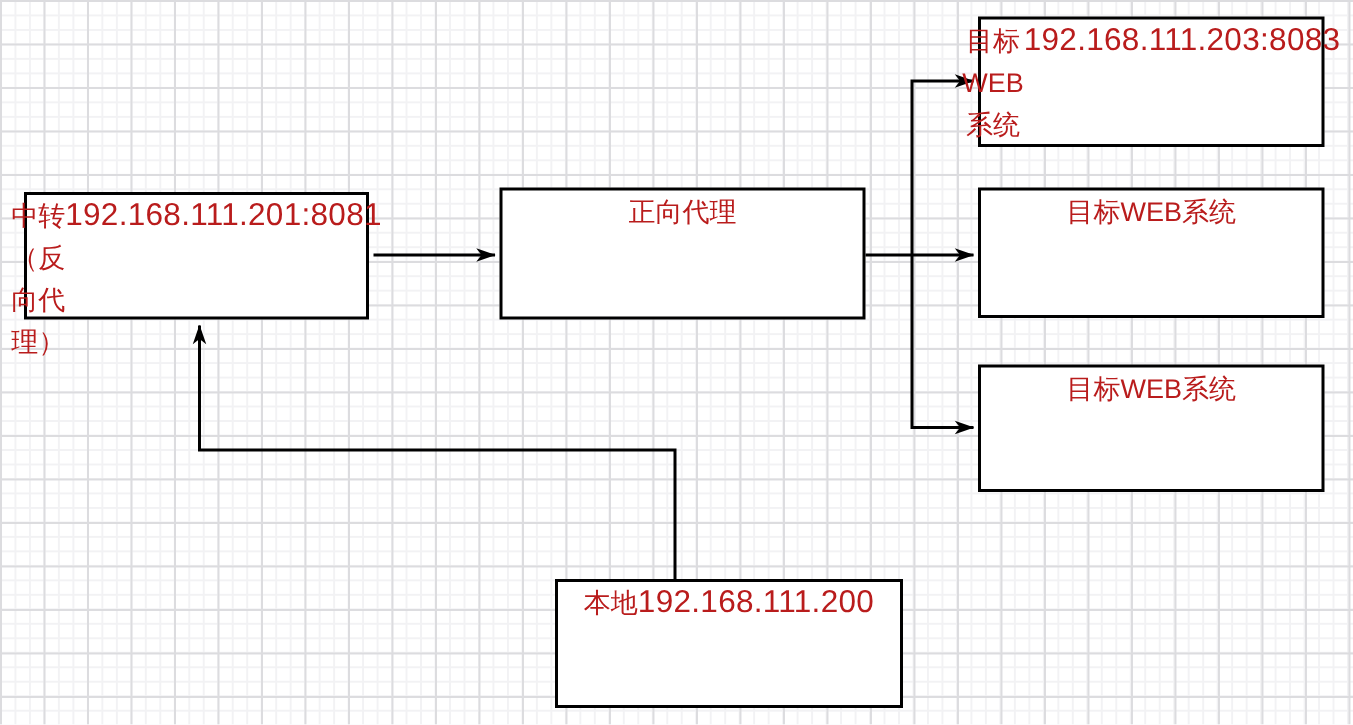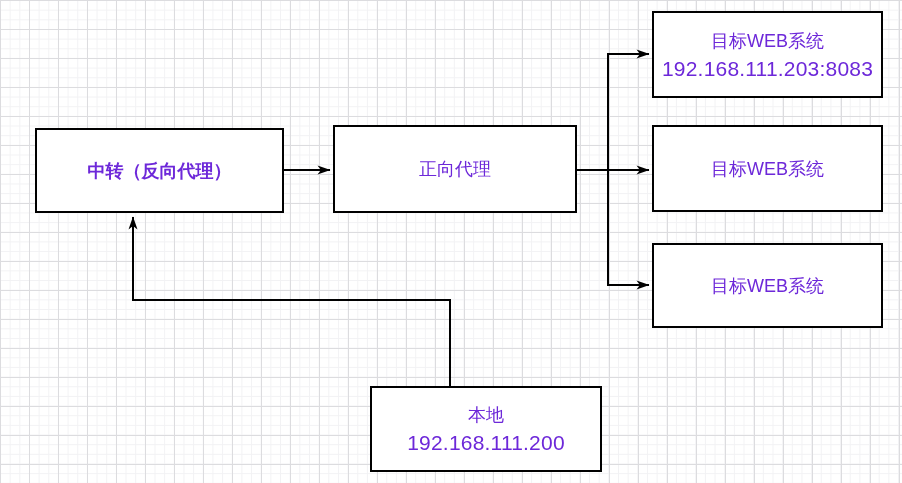--- a/index.html
+++ b/index.html
@@ -23,32 +23,32 @@
   .edges {
     position: absolute;
     left: 0; top: 0;
     width: 902px; height: 483px;
     pointer-events: none;
   }
   .node {
     position: absolute;
     background: #ffffff;
     border: 2px solid #000000;
-    color: #6d28d9;
+    color: #b91c1c;
     display: flex;
-    flex-direction: column;
+    flex-direction: row;
     justify-content: center;
     text-align: center;
     line-height: 28px;
     font-size: 18px;
   }
   .node .addr { font-size: 21px; letter-spacing: 0.2px; }
 
   
-  #node-relay   { left: 35px;  top: 128px; width: 249px; height: 85px; font-weight: bold; }
+  #node-relay   { left: 16px;  top: 128px; width: 230px; height: 85px; }
   #node-forward { left: 333px; top: 125px; width: 244px; height: 88px; }
   #node-t1      { left: 652px; top: 11px;  width: 231px; height: 87px; }
   #node-t2      { left: 652px; top: 125px; width: 231px; height: 87px; }
   #node-t3      { left: 652px; top: 243px; width: 231px; height: 85px; }
   #node-local   { left: 335px; top: 386px; width: 232px; height: 86px; margin-left: 35px; }
 </style>
 </head>
 <body>
 
 <div class="canvas">
@@ -66,20 +66,21 @@
 
     <path d="M608,170 V54 H649" fill="none" stroke="#000000" stroke-width="2" marker-end="url(#arrow)"></path>
 
     <path d="M608,170 V285 H649" fill="none" stroke="#000000" stroke-width="2" marker-end="url(#arrow)"></path>
 
     <path d="M450,386 V300 H133 V217" fill="none" stroke="#000000" stroke-width="2" marker-end="url(#arrow)"></path>
   </svg>
 
   <div class="node" id="node-relay">
     <div class="title">中转（反向代理）</div>
+    <div class="addr">192.168.111.201:8081</div>
   </div>
 
   <div class="node" id="node-forward">
     <div class="title">正向代理</div>
   </div>
 
   <div class="node" id="node-t1">
     <div class="title">目标WEB系统</div>
     <div class="addr">192.168.111.203:8083</div>
   </div>

